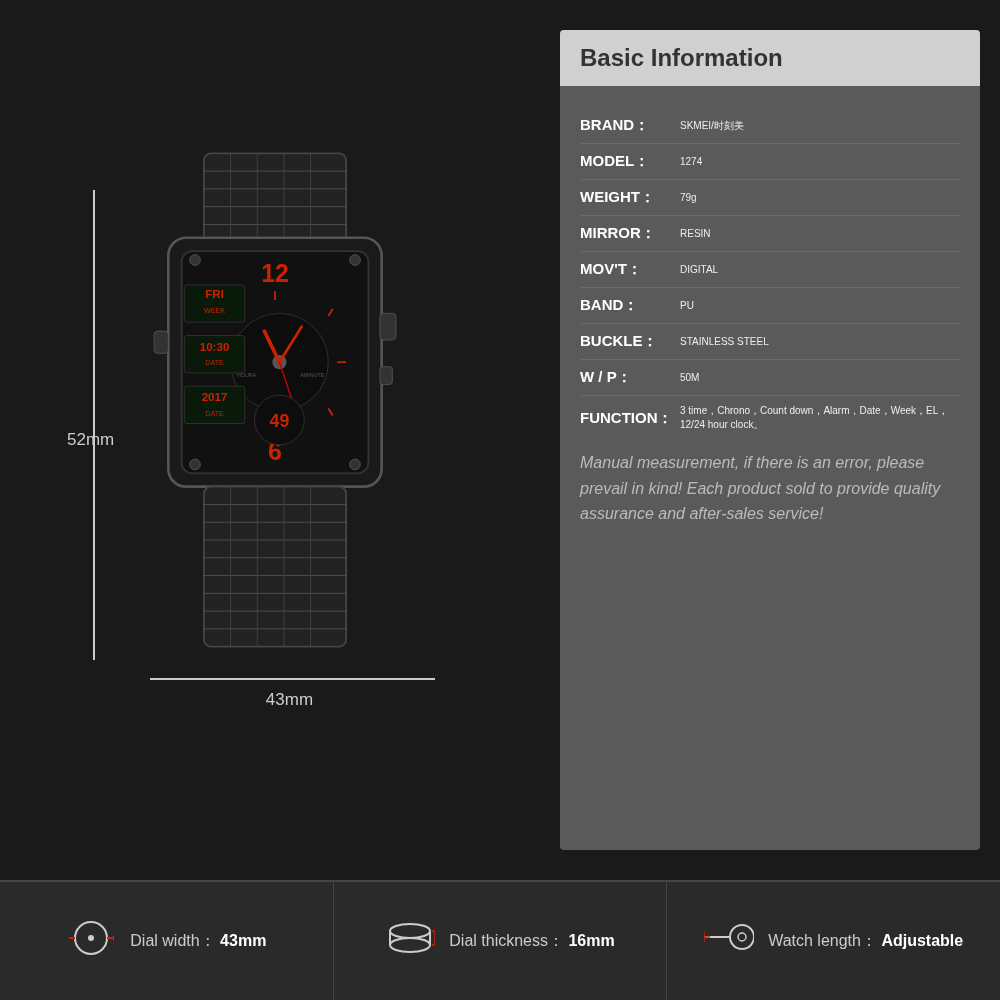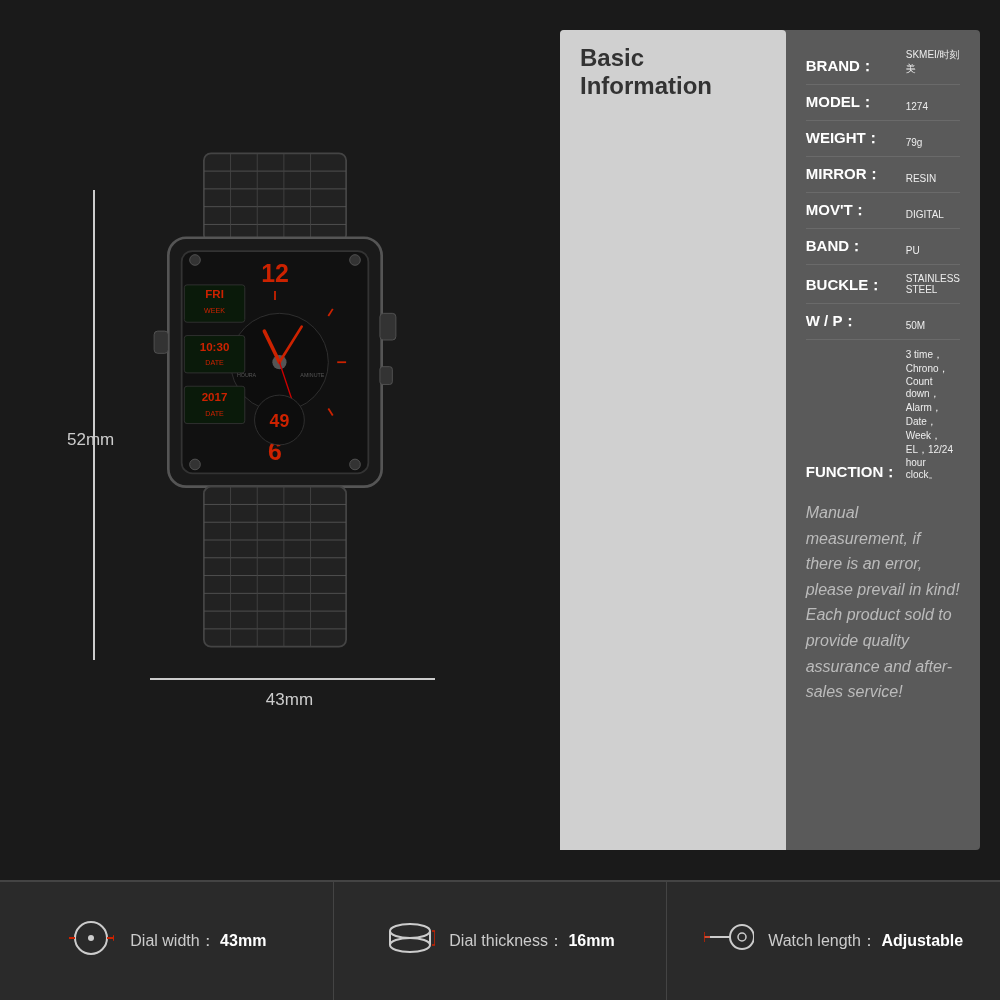--- a/index.html
+++ b/index.html
@@ -41,23 +41,24 @@
       height: 680px;
     }
 
     
     .info-panel {
       width: 420px;
       background: #5a5a5a;
       border-radius: 4px;
       padding: 0;
       display: flex;
-      flex-direction: row;
+      flex-direction: column;
       margin-top: 10px;
       margin-bottom: 10px;
+      gap: 12px;
     }
 
     .info-title {
       background: #d0d0d0;
       padding: 14px 20px;
       font-size: 24px;
       font-weight: bold;
       color: #333;
       border-radius: 4px 4px 0 0;
     }
@@ -66,21 +67,21 @@
       padding: 10px 20px 10px 20px;
       flex: 1;
     }
 
     .info-row {
       padding: 8px 0;
       font-size: 15px;
       color: #eee;
       border-bottom: 1px solid #6a6a6a;
       display: flex;
-      align-items: flex-end;
+      align-items: center;
     }
 
     .info-row:last-child {
       border-bottom: none;
     }
 
     .info-label {
       font-weight: bold;
       color: #fff;
       min-width: 100px;

